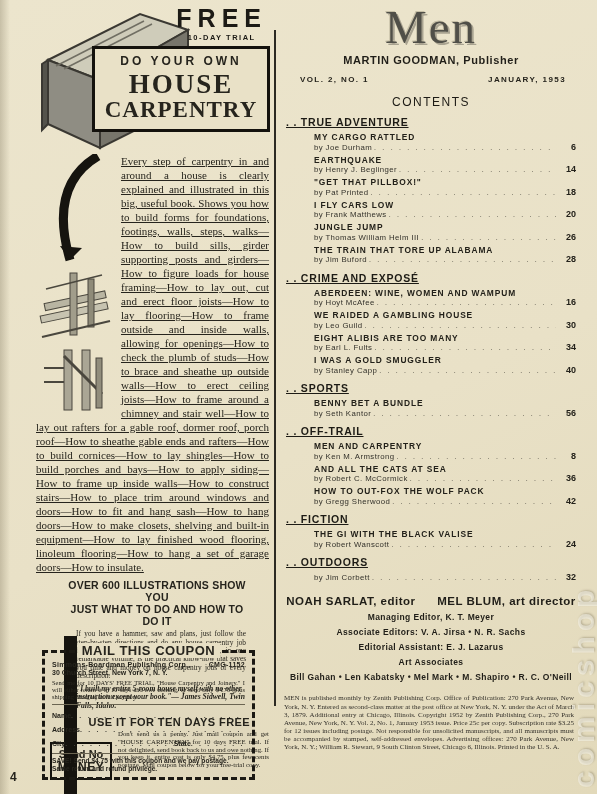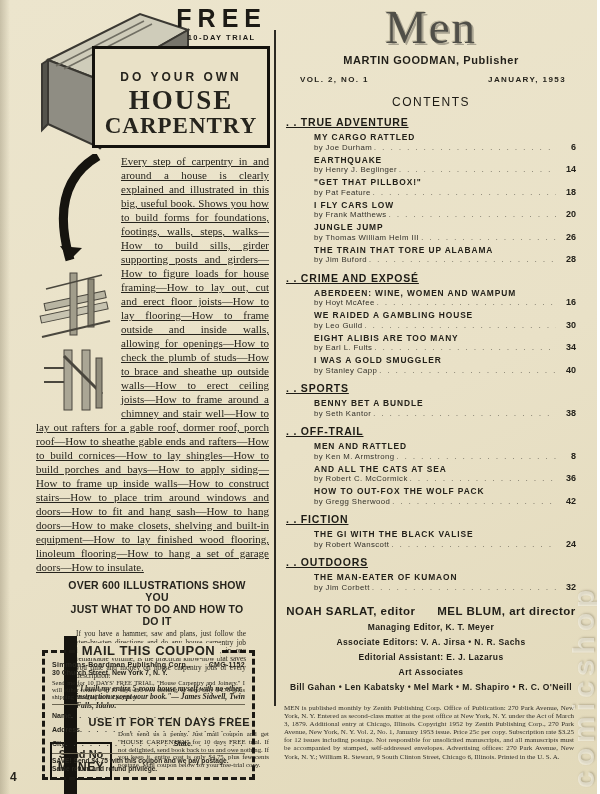--- a/index.html
+++ b/index.html
@@ -13,21 +13,21 @@
   .divider{position:absolute;left:274px;top:30px;height:676px;width:2px;background:#2c2a23;}
 
   
   .ad{position:absolute;left:36px;top:6px;width:233px;height:782px;}
   .ad-top{position:relative;height:148px;}
   .book-svg{position:absolute;left:-6px;top:2px;}
   .free-block{position:absolute;right:2px;top:0;text-align:center;}
   .free-word{font-size:25px;font-weight:bold;letter-spacing:6px;color:#1c1a15;line-height:1;}
   .free-sub{font-size:7.5px;font-weight:bold;letter-spacing:1.5px;margin-top:2px;color:#1c1a15;}
   .carp-box{position:absolute;left:56px;top:40px;width:178px;box-sizing:border-box;
-    border:3px solid #14120d;background:#e9e1c7;text-align:center;padding:21px 2px 7px;}
+    border:3px solid #14120d;background:#e9e1c7;text-align:center;padding:5px 2px 7px;}
   .carp-l1{font-size:12px;font-weight:bold;letter-spacing:3px;}
   .carp-l2{font-family:"Liberation Serif",serif;font-size:27px;font-weight:bold;letter-spacing:2px;line-height:1.05;margin-top:2px;}
   .carp-l3{font-family:"Liberation Serif",serif;font-size:23px;font-weight:bold;letter-spacing:1px;line-height:1.05;}
   .save-head{margin:4px 0 4px 92px;text-align:center;width:138px;}
   .save-l{font-size:13.5px;font-weight:bold;font-style:italic;line-height:1.1;letter-spacing:.5px;}
   .save-l3{font-size:13px;font-weight:bold;font-style:italic;line-height:1.2;}
   .ad-body{font-family:"Liberation Serif",serif;font-size:11px;line-height:14px;text-align:justify;text-decoration:underline;}
   .diag-float{float:left;width:80px;height:258px;margin:0 5px 2px 0;position:relative;}
   .ad-body p{margin:0;}
   .clear{clear:both;}
@@ -213,21 +213,21 @@
           <div class="toc-title">EARTHQUAKE</div>
           <div class="toc-row">
             <span class="toc-byline">by Henry J. Beglinger</span>
             <span class="dots"></span>
             <span class="toc-page">14</span>
           </div>
         </div>
         <div class="toc-item">
           <div class="toc-title">"GET THAT PILLBOX!"</div>
           <div class="toc-row">
-            <span class="toc-byline">by Pat Feature</span>
+            <span class="toc-byline">by Pat Printed</span>
             <span class="dots"></span>
             <span class="toc-page">18</span>
           </div>
         </div>
         <div class="toc-item">
           <div class="toc-title">I FLY CARS LOW</div>
           <div class="toc-row">
             <span class="toc-byline">by Frank Matthews</span>
             <span class="dots"></span>
             <span class="toc-page">20</span>
@@ -281,26 +281,26 @@
             <span class="dots"></span>
             <span class="toc-page">40</span>
           </div>
         </div>
         <div class="sec-h">. . SPORTS</div>
         <div class="toc-item">
           <div class="toc-title">BENNY BET A BUNDLE</div>
           <div class="toc-row">
             <span class="toc-byline">by Seth Kantor</span>
             <span class="dots"></span>
-            <span class="toc-page">38</span>
+            <span class="toc-page">56</span>
           </div>
         </div>
         <div class="sec-h">. . OFF-TRAIL</div>
         <div class="toc-item">
-          <div class="toc-title">MEN AND RATTLED</div>
+          <div class="toc-title">MEN AND CARPENTRY</div>
           <div class="toc-row">
             <span class="toc-byline">by Ken M. Armstrong</span>
             <span class="dots"></span>
             <span class="toc-page">8</span>
           </div>
         </div>
         <div class="toc-item">
           <div class="toc-title">AND ALL THE CATS AT SEA</div>
           <div class="toc-row">
             <span class="toc-byline">by Robert C. McCormick</span>
@@ -320,21 +320,20 @@
         <div class="toc-item">
           <div class="toc-title">THE GI WITH THE BLACK VALISE</div>
           <div class="toc-row">
             <span class="toc-byline">by Robert Wanscott</span>
             <span class="dots"></span>
             <span class="toc-page">24</span>
           </div>
         </div>
         <div class="sec-h">. . OUTDOORS</div>
         <div class="toc-item">
-          <div class="toc-title">THE MAN-EATER OF KUMAON</div>
           <div class="toc-row">
             <span class="toc-byline">by Jim Corbett</span>
             <span class="dots"></span>
             <span class="toc-page">32</span>
           </div>
         </div>
       </div>
 
     <div class="staff">
       <div class="staff-l1">

